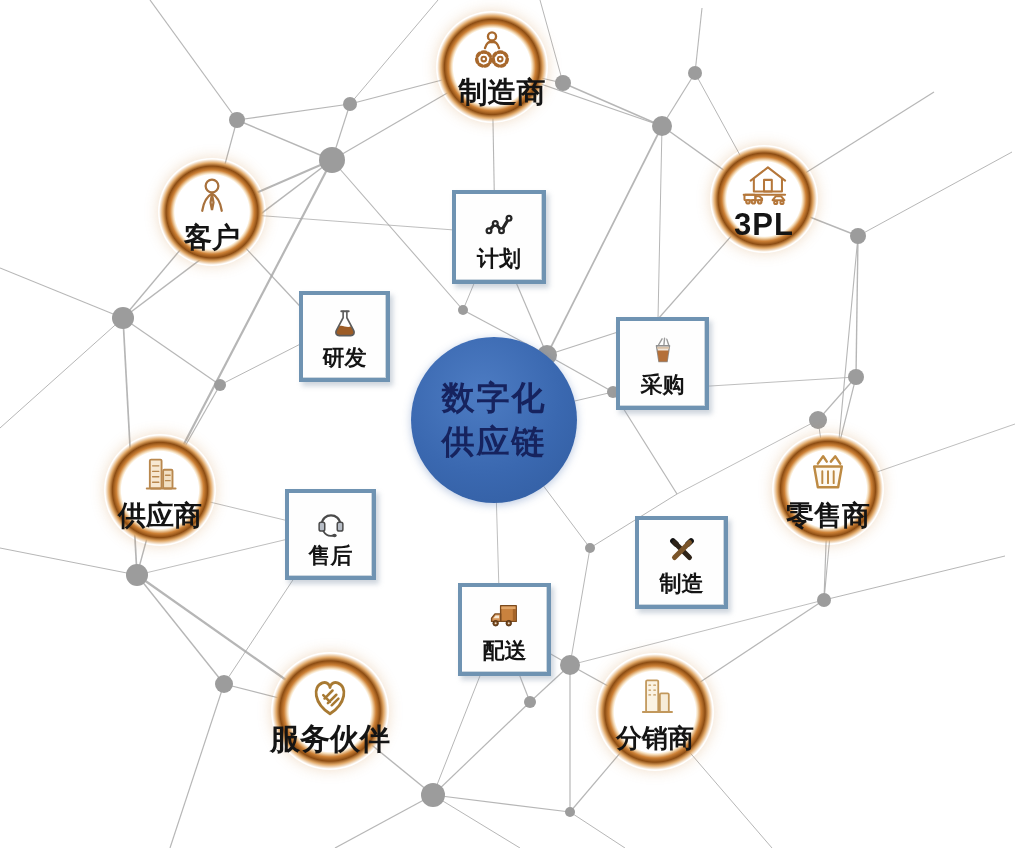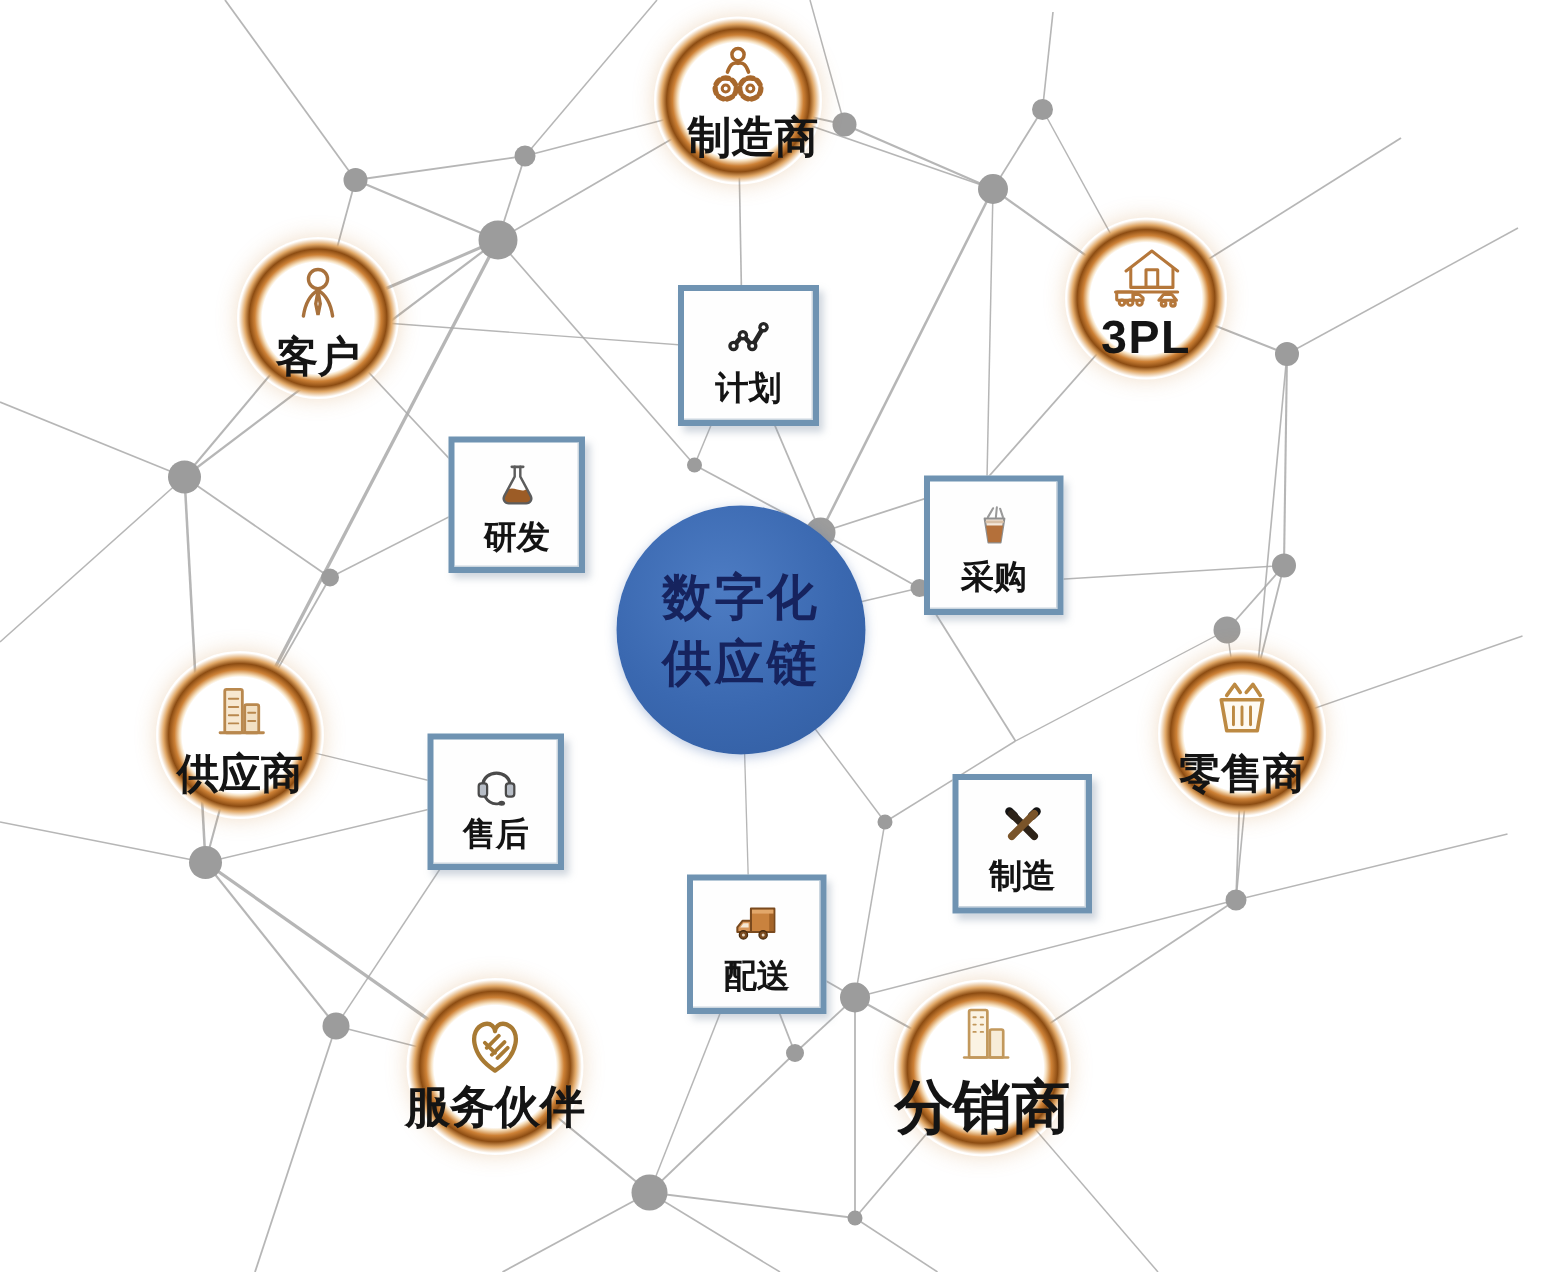--- a/index.html
+++ b/index.html
@@ -237,21 +237,21 @@
 
   <div class="node circle-node" style="left:596px;top:653px;width:118px;height:118px;">
     <svg class="icon" viewBox="0 0 64 64" width="52" height="52">
       <g stroke="#c2985c" stroke-width="2.2" stroke-linecap="round">
         <rect x="21" y="9" width="15" height="39" rx="1.5" fill="#fbf3e3"></rect>
         <rect x="38" y="25" width="11" height="23" rx="1.5" fill="#f7ecd8"></rect>
         <path d="M24.5 15 h2 M30.5 15 h2 M24.5 21 h2 M30.5 21 h2 M24.5 27 h2 M30.5 27 h2" stroke-width="1.5" fill="none"></path>
         <path d="M17 48 H53" fill="none"></path>
       </g>
     </svg>
-    <div class="clabel" style="font-size:39px;">分销商</div>
+    <div class="clabel" style="font-size:26px;font-family:Liberation Serif, serif;">分销商</div>
   </div>
 
   <div class="node square-node" style="left:452px;top:190px;width:86px;height:86px;">
     <svg class="icon" viewBox="0 0 64 64" width="46" height="40">
       <path d="M16 41 L26 29.5 L36 41 L48 21" fill="none" stroke="#262626" stroke-width="5" stroke-linecap="round" stroke-linejoin="round"></path>
       <circle cx="16" cy="41" r="5.6" fill="#262626"></circle>
         <circle cx="16" cy="41" r="2" fill="#fff"></circle>
       <circle cx="26" cy="29.5" r="5.6" fill="#262626"></circle>
         <circle cx="26" cy="29.5" r="2" fill="#fff"></circle>
       <circle cx="36" cy="41" r="5.6" fill="#262626"></circle>

